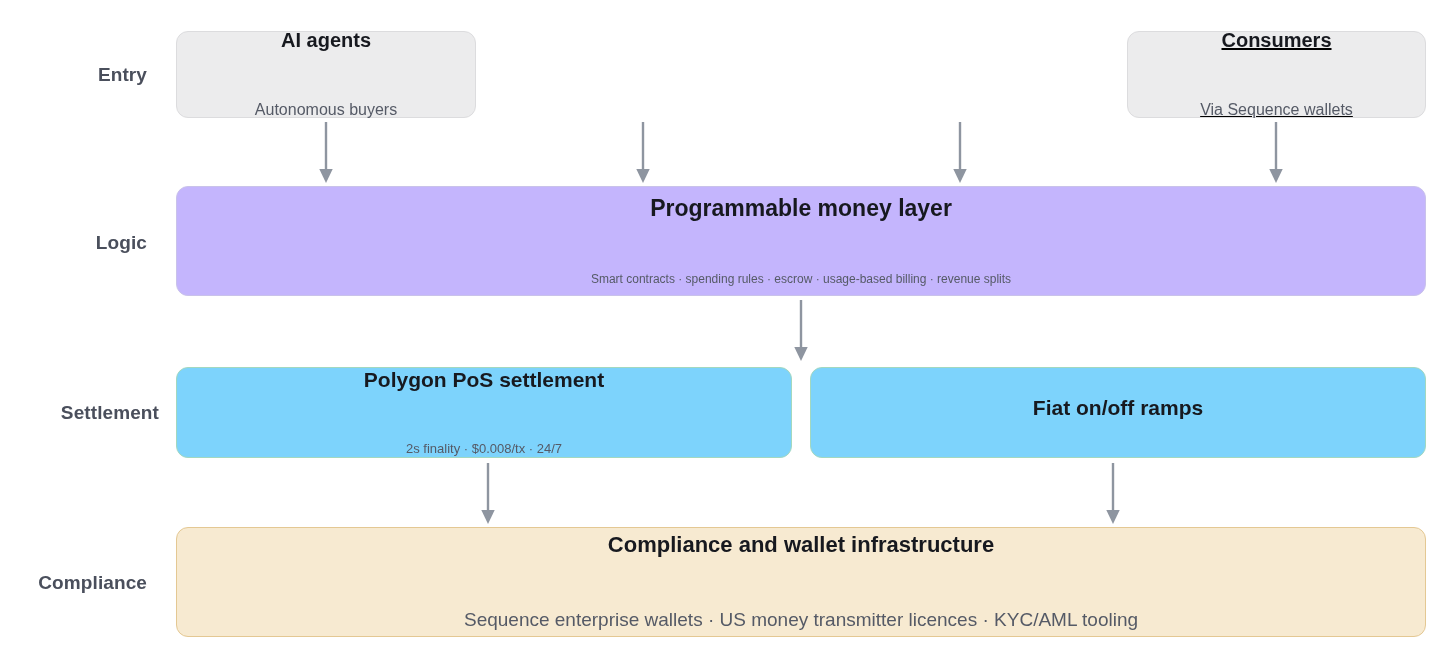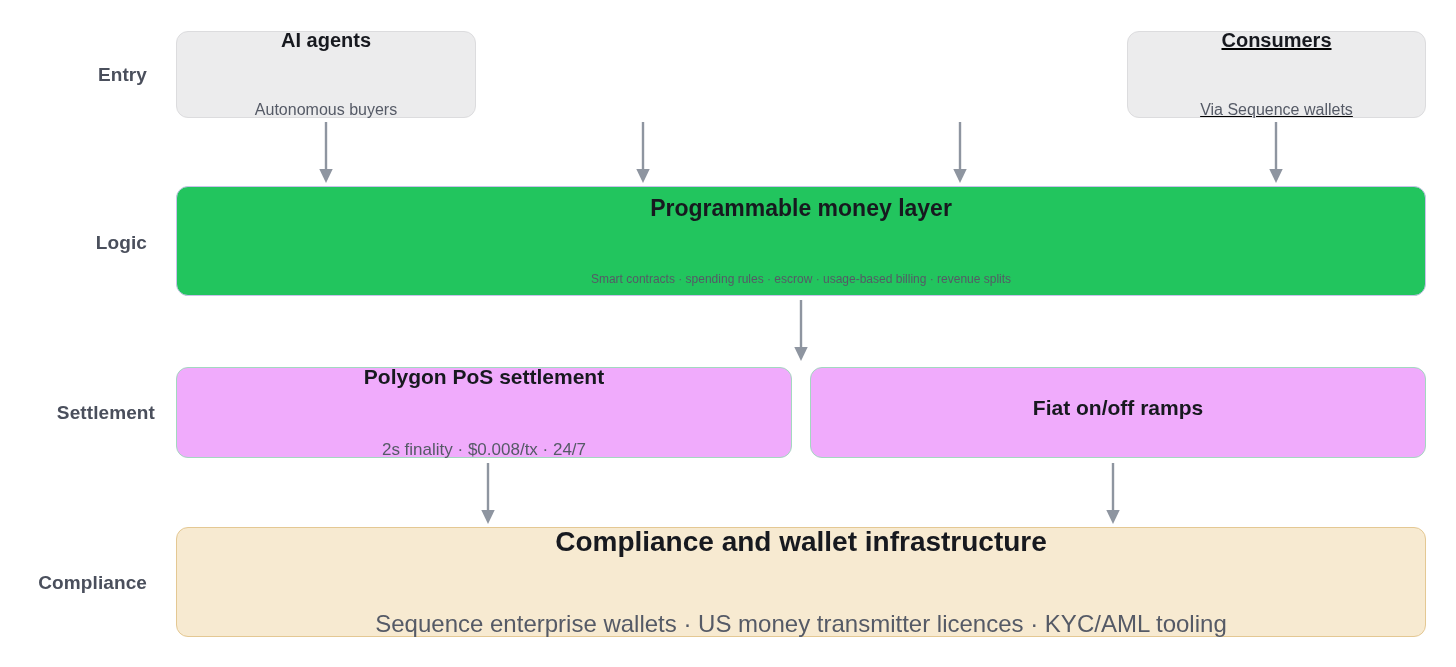--- a/index.html
+++ b/index.html
@@ -25,21 +25,21 @@
     right: 1310px;      
     font-size: 19px;
     font-weight: 600;
     color: #4a4f5c;
     text-align: right;
     letter-spacing: 0.1px;
     white-space: nowrap;
   }
   .label-entry      { left: 0px; width: 147px; top: 64px; }
   .label-logic      { left: 0px; width: 147px; top: 232px; }
-  .label-settlement { left: 8px; width: 147px; top: 402px; }
+  .label-settlement { left: 0px; width: 147px; top: 402px; padding-left: 12px; }
   .label-compliance { left: 0px; width: 147px; top: 572px; text-align: right; }
 
   
   .node {
     position: absolute;
     box-sizing: border-box;
     border-radius: 12px;
     border: 1px solid transparent;
     display: flex;
     flex-direction: column;
@@ -70,53 +70,53 @@
   .tier-entry .title    { font-size: 20px; margin-bottom: 7px; }
   .tier-entry .subtitle { font-size: 16px; }
 
   .entry-0 { left: 176px;  width: 300px; }
   .entry-1 { left: 493px;  width: 300px; }
   .entry-2 { left: 810px;  width: 300px; }
   .entry-3 { left: 1127px; width: 299px; text-decoration: underline; }
 
   
   .tier-logic {
-    background: #22c55e;
+    background: #c4b5fd;
     border-color: #c9c2ea;
     left: 176px;
     width: 1250px;
     top: 186px;
     height: 110px;
   }
   .tier-logic .title    { font-size: 23px; margin-bottom: 9px; }
   .tier-logic .subtitle { font-size: 12px; }
 
   
   .tier-settle {
-    background: #f0abfc;
+    background: #7dd3fc;
     border-color: #a3d8bf;
     top: 367px;
     height: 91px;
   }
   .tier-settle .title    { font-size: 21px; margin-bottom: 8px; }
-  .tier-settle .subtitle { font-size: 17px; }
+  .tier-settle .subtitle { font-size: 13px; }
   .settle-0 { left: 176px; width: 616px; }
   .settle-1 { left: 810px; width: 616px; }
 
   
   .tier-comply {
     background: #f7ead1;
     border-color: #e4c893;
     left: 176px;
     width: 1250px;
     top: 527px;
     height: 110px;
   }
-  .tier-comply .title    { font-size: 28px; margin-bottom: 9px; }
-  .tier-comply .subtitle { font-size: 24px; }
+  .tier-comply .title    { font-size: 22px; margin-bottom: 9px; }
+  .tier-comply .subtitle { font-size: 19px; }
 
   
   .arrow {
     position: absolute;
     width: 22px;
   }
   .arrow svg { display: block; }
 </style>
 </head>
 <body>

